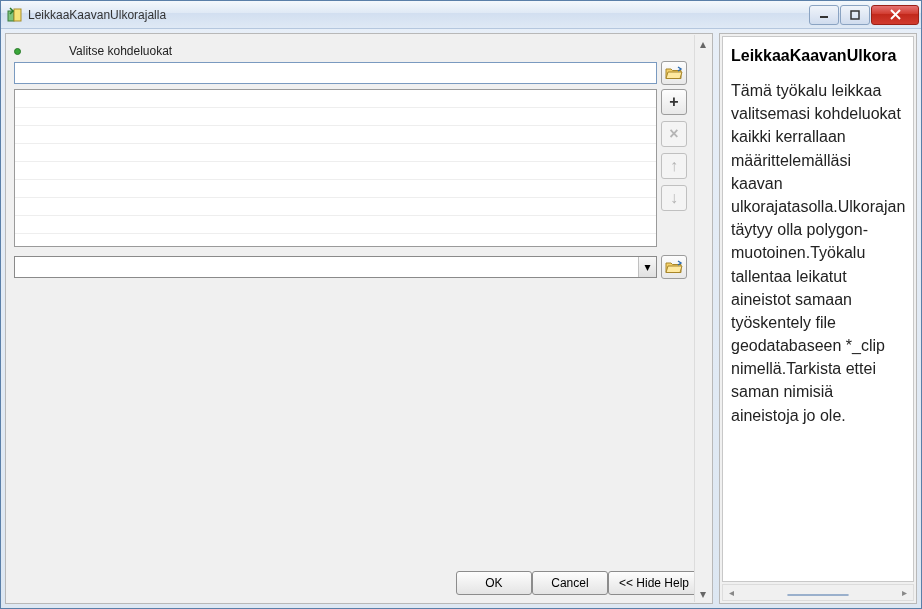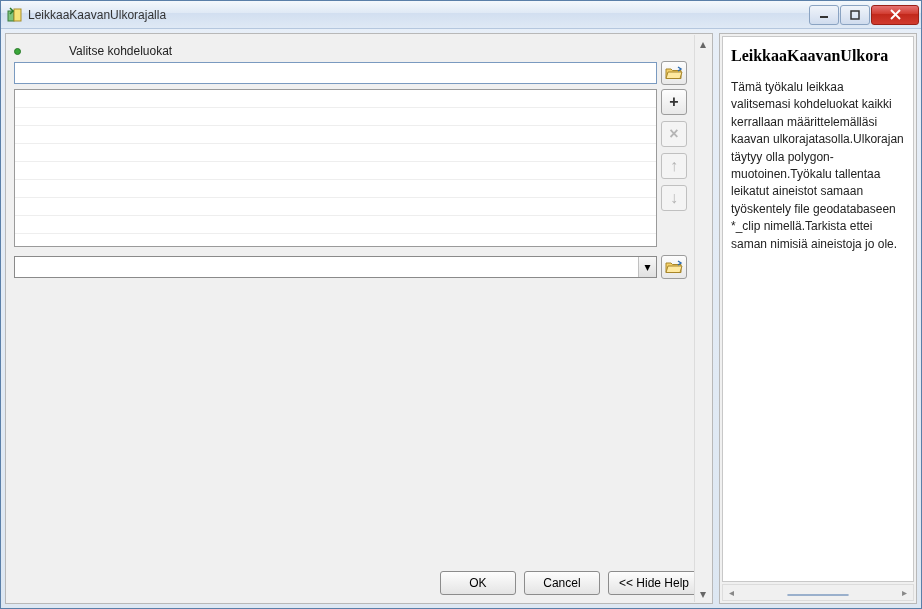--- a/index.html
+++ b/index.html
@@ -157,21 +157,20 @@
     border-left: 1px solid #c0c0c0;
     display: flex; align-items: center; justify-content: center;
     background: linear-gradient(to bottom,#f8f8f8,#e0e0e0);
   }
   .dropdown .dd-val { flex:1; padding: 0 4px; }
   .button-bar {
     height: 40px;
     display: flex;
     align-items: center;
     justify-content: flex-end;
-    gap: 8px;
     padding: 0 12px;
   }
   .btn {
     min-width: 76px; height: 24px;
     padding: 0 10px;
     background: linear-gradient(to bottom, #fdfdfd, #e4e4e4);
     border: 1px solid #8c8c8c;
     border-radius: 3px;
     font-size: 12px;
     display: flex; align-items: center; justify-content: center;
@@ -193,23 +192,22 @@
     border: 1px solid #c8c8c8;
     padding: 10px 8px;
     overflow: hidden;
     position: relative;
   }
   .help-title {
     font-size: 16px; font-weight: bold;
     margin-bottom: 14px;
     white-space: nowrap;
     overflow: hidden;
-    font-family: Liberation Serif, serif;
-  }
-  .help-body { font-size: 12px; line-height: 1.45; color: #222; }
+  }
+  .help-body { font-size: 16px; line-height: 1.45; color: #222; }
   .hscroll {
     height: 17px;
     margin: 0 2px 2px 2px;
     background: #f0f0f0;
     border: 1px solid #dcdcdc;
     display: flex; align-items: center;
   }
   .hscroll .harrow { width: 17px; text-align: center; color: #888; font-size:10px; }
   .hscroll .htrack { flex:1; position:relative; }
   .hscroll .hthumb {

